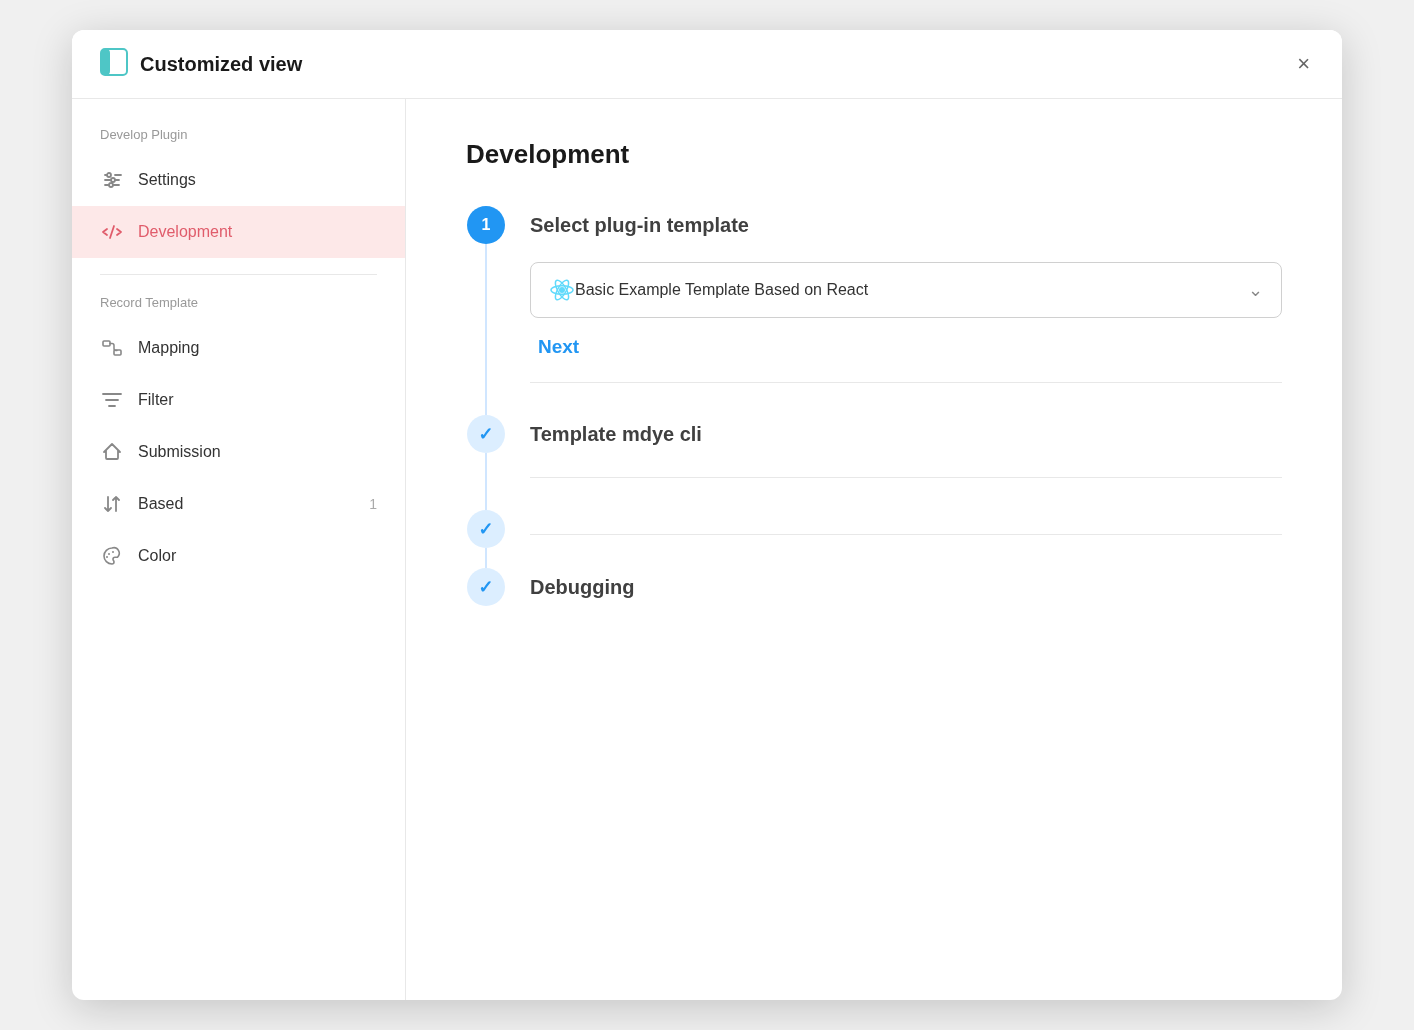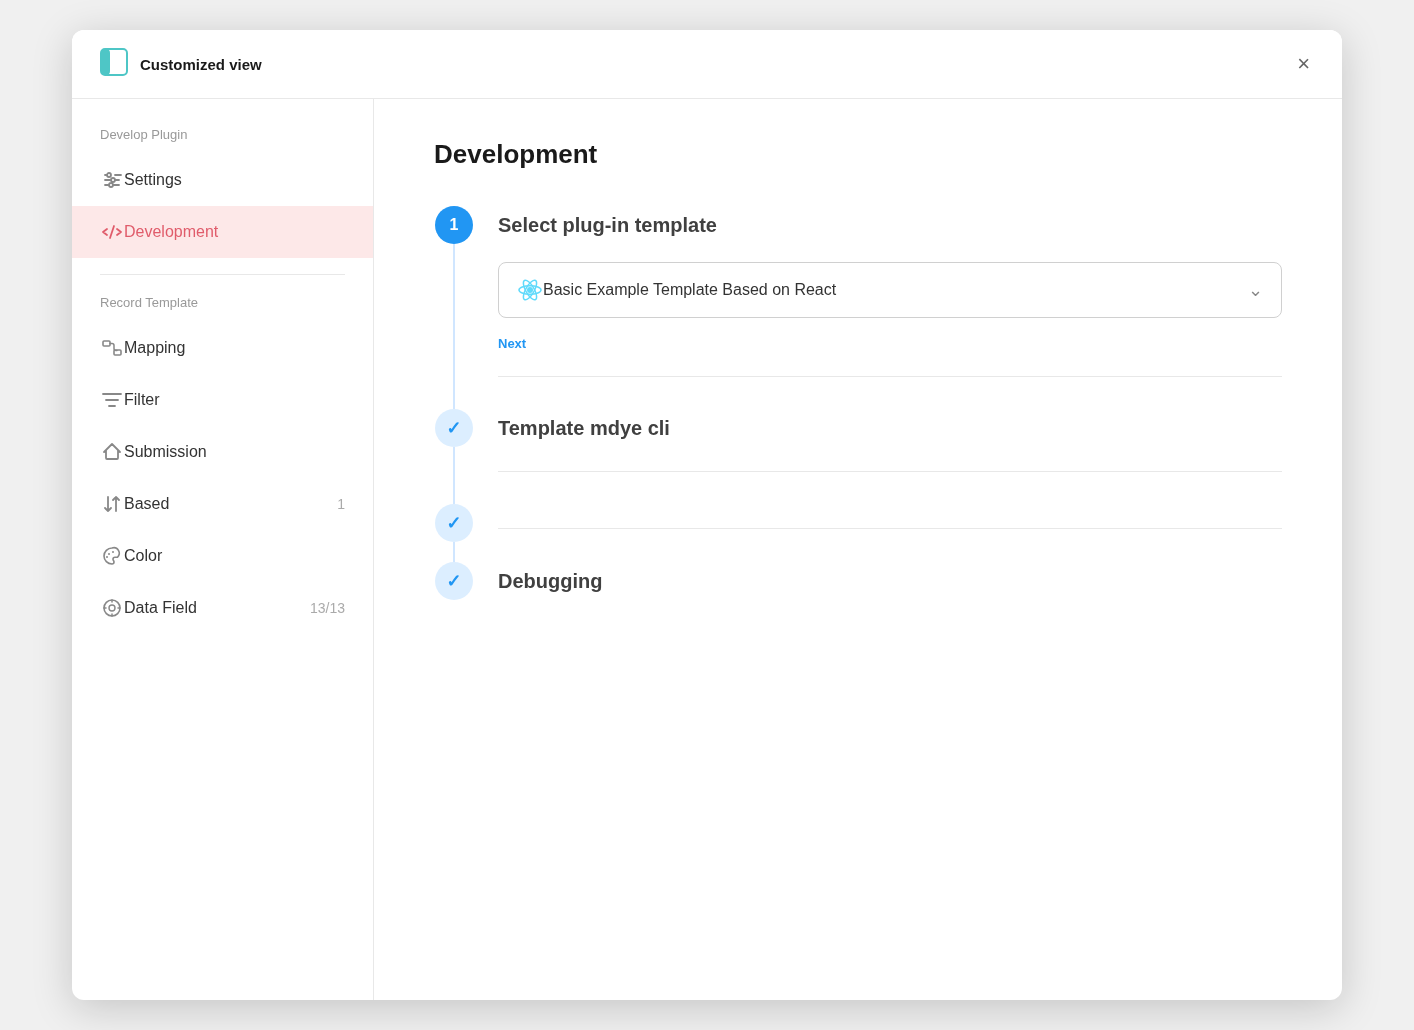--- a/index.html
+++ b/index.html
@@ -30,56 +30,57 @@
       border-bottom: 1px solid #e8e8e8;
       background: #fff;
       flex-shrink: 0;
     }
     .modal-header-left {
       display: flex;
       align-items: center;
       gap: 12px;
     }
     .modal-title {
-      font-size: 15px;
+      font-size: 20px;
       font-weight: 600;
       color: #1a1a1a;
     }
     .close-btn {
       background: none;
       border: none;
       cursor: pointer;
       color: #666;
       font-size: 22px;
       line-height: 1;
       padding: 4px;
     }
     
     .modal-body {
       display: flex;
       flex: 1;
       overflow: hidden;
     }
     
     .sidebar {
-      width: 302px;
+      width: 334px;
       border-right: 1px solid #e8e8e8;
       padding: 28px 0;
       flex-shrink: 0;
       overflow-y: auto;
     }
     .sidebar-section-label {
       font-size: 13px;
       color: #999;
       font-weight: 500;
       padding: 0 28px 12px 28px;
     }
     .sidebar-item {
       display: flex;
       align-items: center;
+      gap: 14px;
       padding: 14px 28px;
       cursor: pointer;
       border-radius: 0;
       font-size: 16px;
       color: #333;
       position: relative;
     }
     .sidebar-item.active {
       background: #fde8e8;
       color: #e05c6b;
@@ -201,24 +202,25 @@
       color: #333;
     }
     .template-select-arrow {
       color: #888;
       font-size: 18px;
     }
     .next-link {
       display: inline-block;
       margin-top: 18px;
       color: #2196F3;
-      font-size: 13px;
+      font-size: 19px;
       font-weight: 600;
       cursor: pointer;
       text-decoration: none;
+      margin-left: 8px;
     }
     .step-divider {
       border: none;
       border-top: 1px solid #e8e8e8;
       margin: 0 0 0 0;
       width: 100%;
     }
     
     .react-icon {
       width: 26px;
@@ -323,31 +325,20 @@
             <svg width="22" height="22" viewBox="0 0 22 22" fill="none">
               <path d="M11 3a8 8 0 100 16c1.1 0 2-.9 2-2 0-.5-.2-1-.5-1.4-.3-.4-.5-.8-.5-1.3 0-1.1.9-2 2-2h2.4A5.5 5.5 0 0011 3z" stroke="#888" stroke-width="1.6"></path>
               <circle cx="8" cy="9" r="1" fill="#888"></circle>
               <circle cx="12" cy="7" r="1" fill="#888"></circle>
               <circle cx="6" cy="12" r="1" fill="#888"></circle>
             </svg>
           </span>
           <span class="sidebar-item-label">Color</span>
         </div>
 
-        <div class="sidebar-item">
-          <span class="sidebar-item-icon">
-            <svg width="22" height="22" viewBox="0 0 22 22" fill="none">
-              <circle cx="11" cy="11" r="8" stroke="#888" stroke-width="1.6"></circle>
-              <circle cx="11" cy="11" r="3" stroke="#888" stroke-width="1.4"></circle>
-              <path d="M11 3v2M11 17v2M3 11h2M17 11h2" stroke="#888" stroke-width="1.5" stroke-linecap="round"></path>
-            </svg>
-          </span>
-          <span class="sidebar-item-label">Data Field</span>
-          <span class="sidebar-item-badge">13/13</span>
-        </div>
       </div>
     </div>
 
     <div class="main-content">
       <h1 class="main-title">Development</h1>
 
       <div class="steps-container">
 
         <div class="step">
           <div class="step-left">

